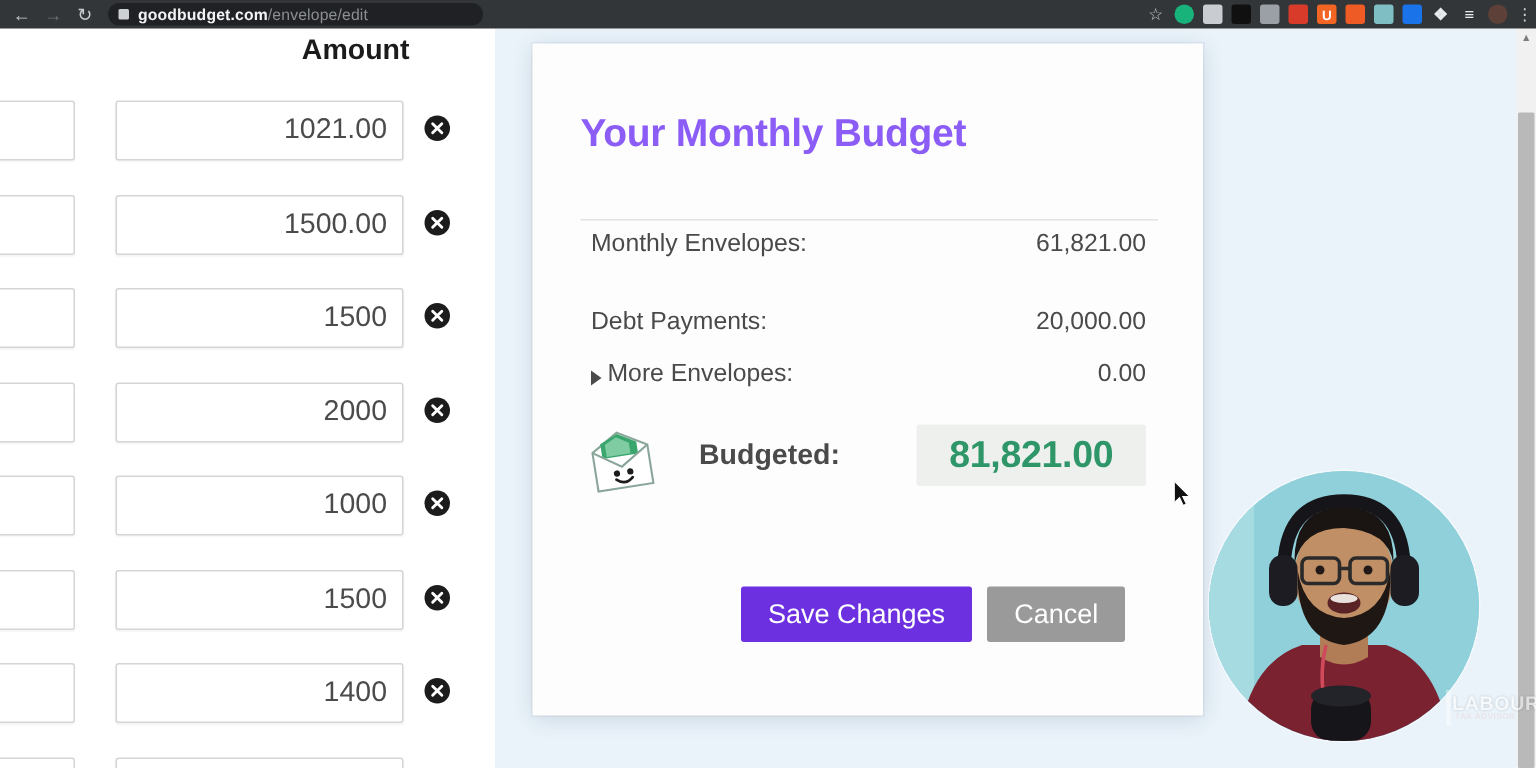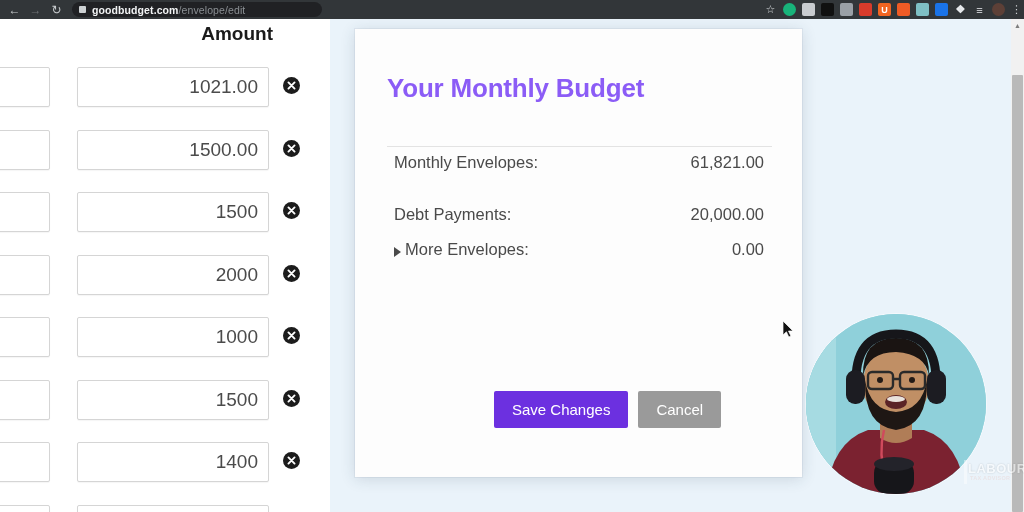--- a/index.html
+++ b/index.html
@@ -111,21 +111,21 @@
   .budget-amt {
     position: absolute; left: 224px; top: 0px; width: 153px; height: 41px;
     background: #eef0ee; border-radius: 2px;
     font-size: 25px; font-weight: bold; color: #2e9669;
     text-align: center; line-height: 41px; letter-spacing: -.2px;
   }
 
   .btn-row { position: absolute; left: 139px; top: 362px; display: flex; gap: 10px; }
   .btn {
     height: 37px; border: none; border-radius: 2px;
-    font-size: 15px; color: #ffffff;
+    font-size: 18px; color: #ffffff;
     font-family: "Liberation Sans", sans-serif;
     padding: 0 18px; cursor: pointer; line-height: 37px;
   }
   .btn-save { background: #6c30e0; }
   .btn-cancel { background: #9a9a9a; }
 
   
   .scroll-track {
     position: absolute; top: 19px; right: 0; width: 13px; height: 493px;
     background: #f1f1f1;
@@ -289,20 +289,37 @@
             <div class="lbl">Debt Payments:</div>
             <div class="val">20,000.00</div>
           </div>
           <div class="brow" style="top: 211px;">
             <div class="tri"></div>
             <div class="lbl indent">More Envelopes:</div>
             <div class="val">0.00</div>
           </div>
         </div>
 
+      <div class="budget-line">
+        <div class="env-icon">
+          <svg viewBox="0 0 52 44" xmlns="http://www.w3.org/2000/svg">
+            <g transform="rotate(-9 26 22)">
+              <path d="M7 14 L25 3 L44 14 L44 40 L7 40 Z" fill="#ffffff" stroke="#8aa69a" stroke-width="1.4"></path>
+              <path d="M13 9 L25 4 L37 11 L37 19 L13 19 Z" fill="#3aa66e"></path>
+              <path d="M16 10 L24 6 L32 11 L32 18 L16 18 Z" fill="#7fcca3"></path>
+              <path d="M7 14 L25 26 L44 14" fill="none" stroke="#8aa69a" stroke-width="1.4"></path>
+              <circle cx="21" cy="30" r="2.1" fill="#1c1c1c"></circle>
+              <circle cx="30" cy="30" r="2.1" fill="#1c1c1c"></circle>
+              <path d="M20 34 Q25.5 39 31 34" fill="none" stroke="#1c1c1c" stroke-width="1.8" stroke-linecap="round"></path>
+            </g>
+          </svg>
+        </div>
+        <div class="budget-label">Budgeted:</div>
+        <div class="budget-amt">81,821.00</div>
+      </div>
 
       <div class="btn-row">
         <button class="btn btn-save">Save Changes</button>
         <button class="btn btn-cancel">Cancel</button>
       </div>
     </div>
 
   </div>
 
   <div class="scroll-track">

